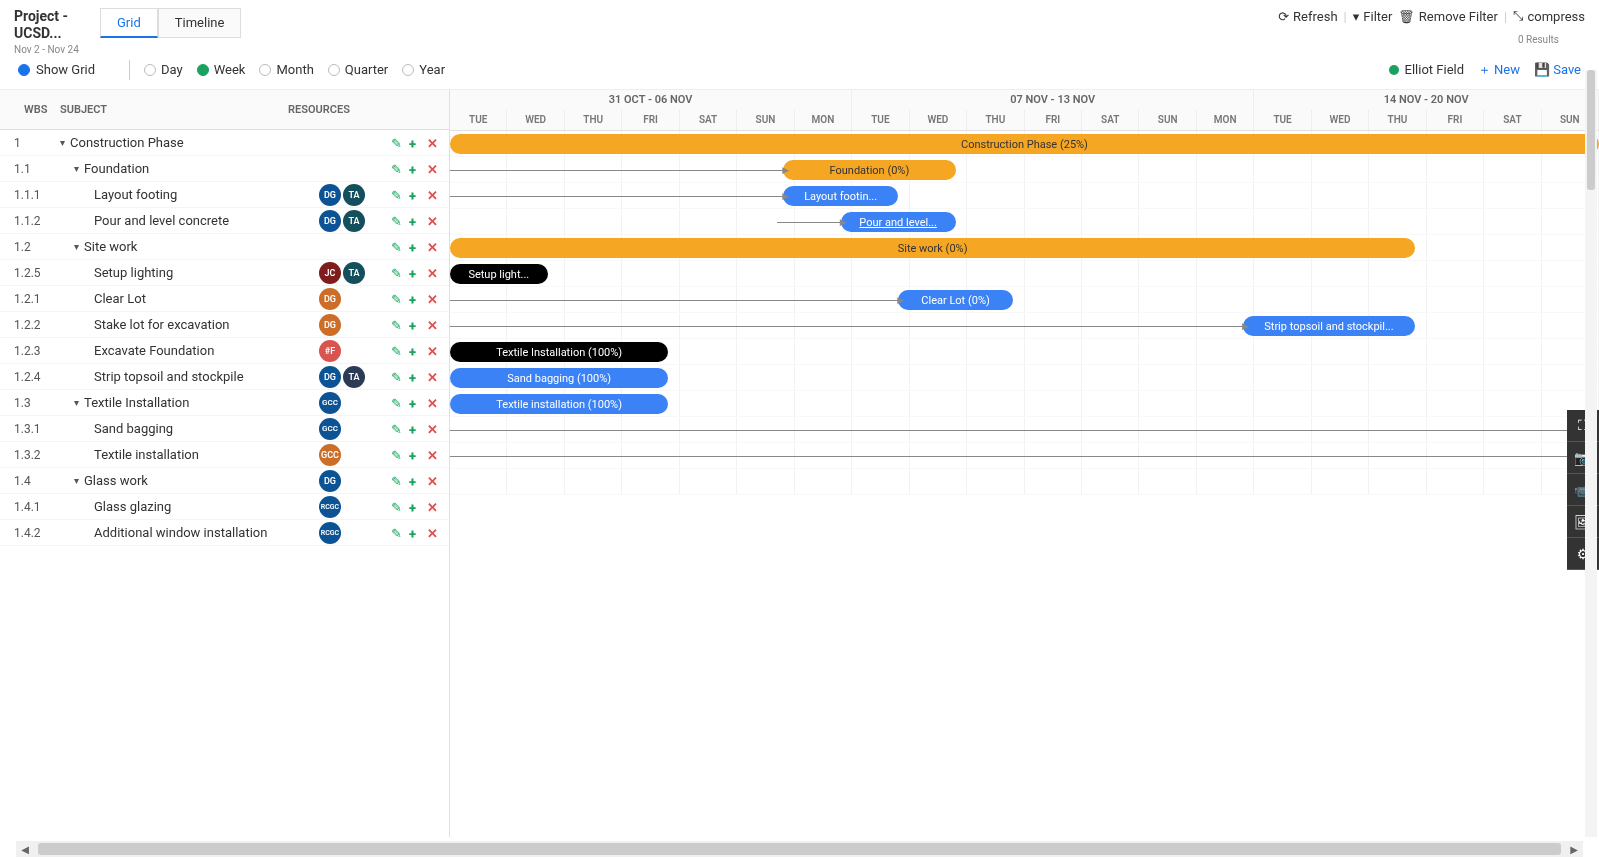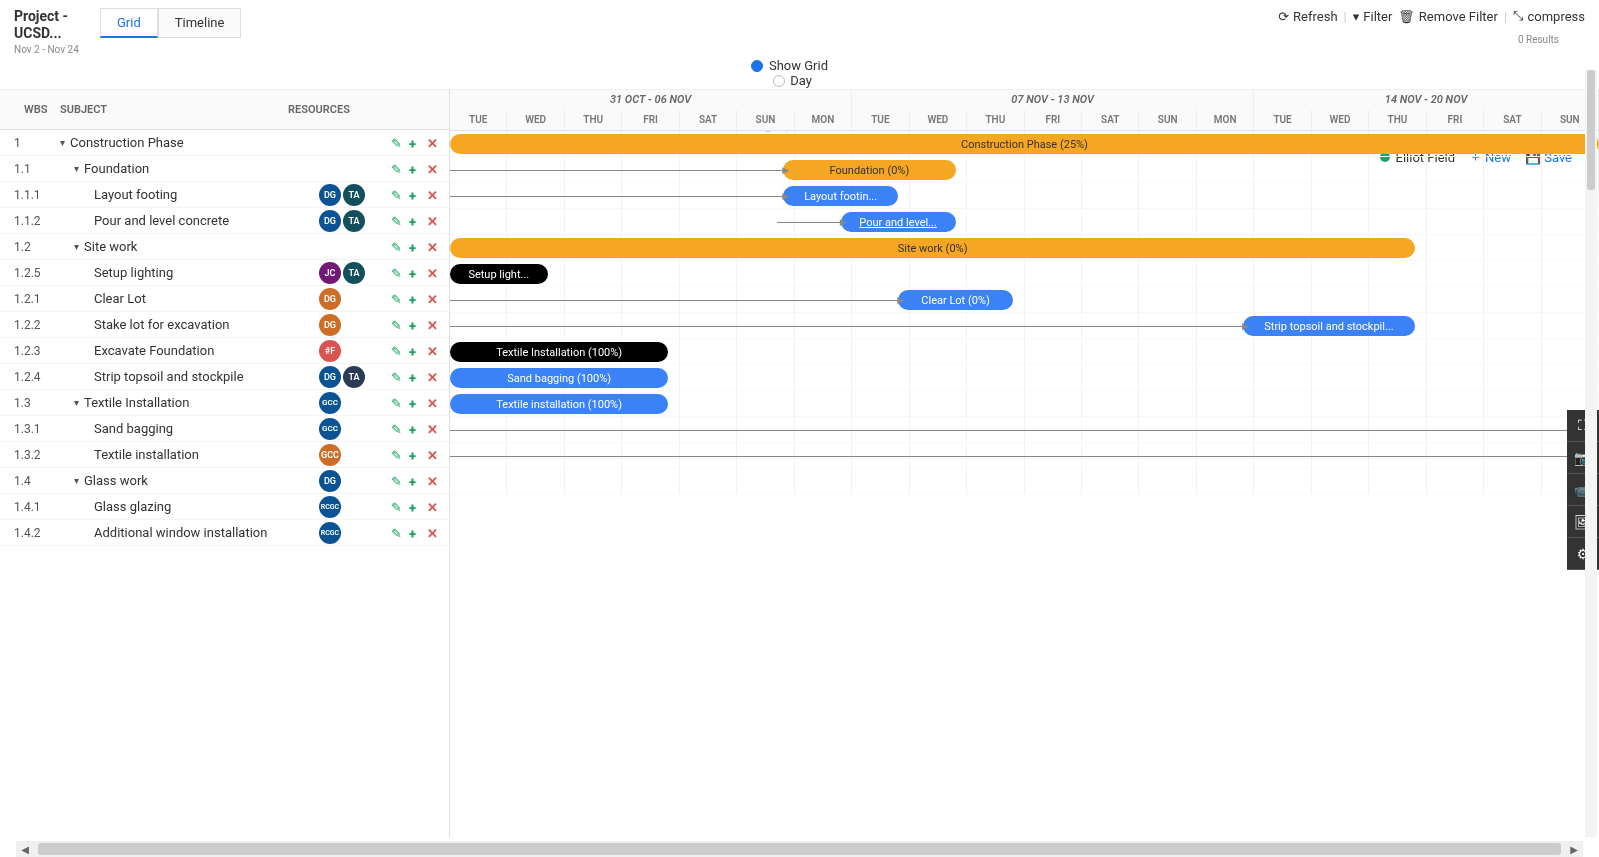--- a/index.html
+++ b/index.html
@@ -11,21 +11,21 @@
 .date-range { font-size: 10px; color: #888; margin-top: 2px; }
 .view-tabs { display: flex; margin-left: 6px; }
 .view-tab { padding: 6px 16px; border: 1px solid #ddd; font-size: 13px; cursor: pointer; background: #fafafa; }
 .view-tab.active { color: #1a73e8; border-bottom: 2px solid #1a73e8; background: #fff; }
 .top-actions { margin-left: auto; display: flex; align-items: center; gap: 6px; font-size: 13px; }
 .top-actions .sep { color: #ccc; }
 .top-actions .act { cursor: pointer; display: inline-flex; align-items: center; gap: 4px; }
 .results-count { position: absolute; right: 40px; top: 34px; font-size: 10px; color: #888; }
 
 
-.toolbar2 { display: flex; align-items: center; padding: 8px 27px; height: 40px; border-bottom: 1px solid #eee; flex-direction: column; }
+.toolbar2 { display: flex; align-items: center; padding: 8px 18px; height: 40px; border-bottom: 1px solid #eee; }
 .dot { width: 12px; height: 12px; border-radius: 50%; display: inline-block; margin-right: 6px; border: 1px solid #999; }
 .dot.blue { background: #1a73e8; border-color: #1a73e8; }
 .showgrid { display: flex; align-items: center; margin-right: 20px; font-size: 13px; }
 .vline { width: 1px; height: 20px; background: #ccc; margin: 0 14px; }
 .scale-opt { display: inline-flex; align-items: center; margin-right: 14px; font-size: 13px; cursor: pointer; }
 .scale-opt .radio { width: 12px; height: 12px; border: 1.5px solid #bbb; border-radius: 50%; margin-right: 5px; display: inline-block; }
 .scale-opt.active .radio { border-color: #1aa260; background: #1aa260; }
 .tb2-right { margin-left: auto; display: flex; align-items: center; gap: 14px; }
 .user-ind { display: flex; align-items: center; font-size: 13px; }
 .user-ind::before { content: ''; width: 10px; height: 10px; background: #1aa260; border-radius: 50%; margin-right: 6px; }
@@ -47,36 +47,36 @@
 .task-row .res { width: 60px; display: flex; gap: 2px; margin-left: 12px; }
 .task-row .actions { width: 70px; display: flex; gap: 4px; justify-content: flex-end; padding-right: 8px; }
 .caret { display: inline-block; width: 10px; transform: rotate(0deg); color: #555; font-size: 10px; }
 .indent-1 { padding-left: 0px; }
 .indent-2 { padding-left: 14px; }
 .indent-3 { padding-left: 34px; }
 
 .avatar { width: 22px; height: 22px; border-radius: 50%; color: #fff; font-size: 9px; display: inline-flex; align-items: center; justify-content: center; font-weight: 600; }
 .av-dg { background: #0b5394; }
 .av-ta { background: #134f5c; }
-.av-jc { background: #701a75; text-align: center; }
+.av-jc { background: #7f1d1d; text-align: center; }
 .av-dg2 { background: #cc6d28; }
 .av-f { background: #d9534f; }
 .av-gcc { background: #0b5394; font-size: 8px; }
 .av-rcgc { background: #0b5394; font-size: 7px; }
 .av-dark { background: #2b3a55; }
 
 .ico { width: 14px; height: 14px; cursor: pointer; }
 .ico-edit { color: #1aa260; }
 .ico-add { color: #1aa260; font-weight: 900; }
 .ico-del { color: #d9534f; font-weight: 900; }
 
 
 .timeline { flex: 1; overflow: hidden; position: relative; }
 .tl-head { background: #fafafa; border-bottom: 1px solid #e0e0e0; }
-.tl-head-row1 { display: flex; height: 20px; font-style: italic; }
+.tl-head-row1 { display: flex; height: 20px; }
 .tl-head-row1 > div { flex: 1; text-align: center; font-size: 11px; color: #666; font-weight: 600; border-right: 1px solid #eee; line-height: 20px; }
 .tl-head-row2 { display: flex; height: 20px; }
 .tl-day { flex: 1; text-align: center; font-size: 10px; color: #777; font-weight: 600; border-right: 1px solid #eee; line-height: 20px; }
 
 .tl-body { position: relative; }
 .tl-grid { position: absolute; inset: 0; display: flex; pointer-events: none; }
 .tl-grid > div { flex: 1; border-right: 1px solid #f2f2f2; }
 
 .tl-row { height: 26px; position: relative; border-bottom: 1px solid #f8f8f8; }
 .bar { position: absolute; height: 20px; top: 3px; border-radius: 10px; font-size: 11px; color: #fff; display: flex; align-items: center; justify-content: center; padding: 0 8px; white-space: nowrap; overflow: hidden; cursor: pointer; }

